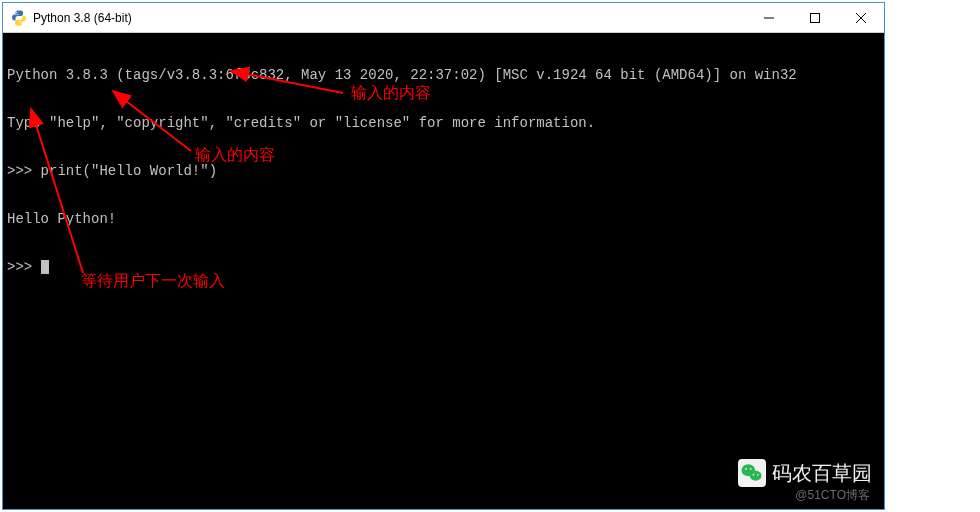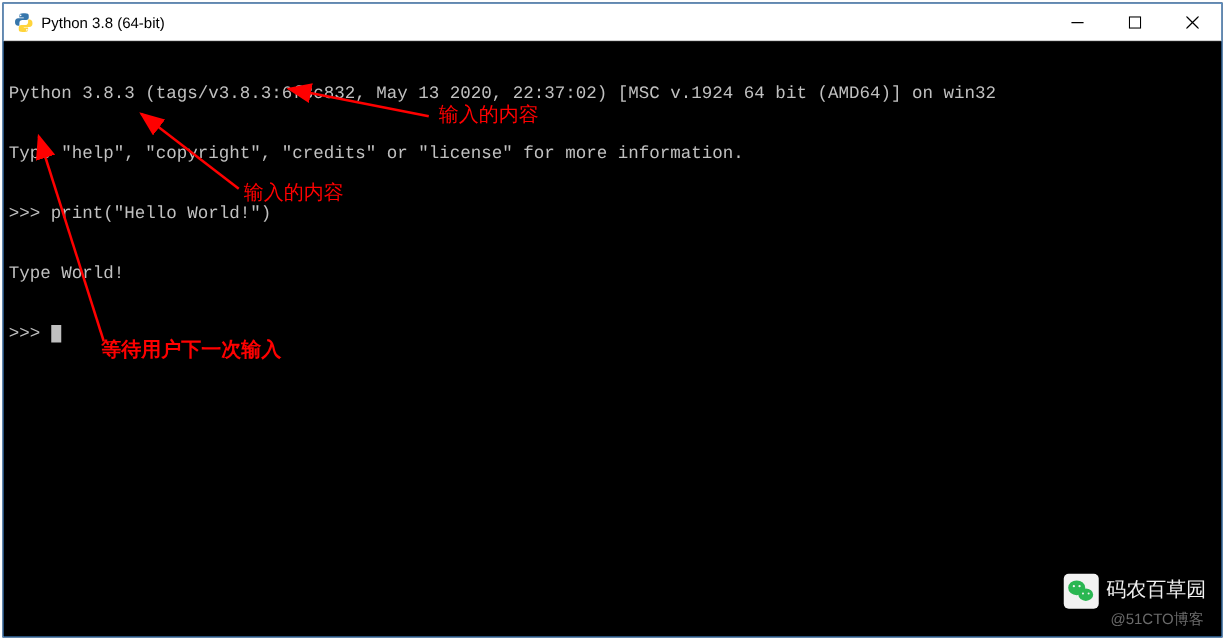--- a/index.html
+++ b/index.html
@@ -8,21 +8,21 @@
       height: 512px;
       background: #ffffff;
       font-family: "Segoe UI", Tahoma, sans-serif;
       overflow: hidden;
       position: relative;
     }
     .window {
       position: absolute;
       left: 2px;
       top: 2px;
-      width: 976px;
+      width: 883px;
       height: 508px;
       border: 1px solid #4a90d9;
       display: flex;
       flex-direction: column;
       background: #000;
     }
     .titlebar {
       height: 30px;
       background: #ffffff;
       display: flex;
@@ -116,21 +116,21 @@
       height: 28px;
       border-radius: 4px;
       background: #ffffff;
       display: flex;
       align-items: center;
       justify-content: center;
     }
     .wm-text {
       color: #ffffff;
       font-family: "Microsoft YaHei", sans-serif;
-      font-size: 16px;
+      font-size: 20px;
       font-weight: 500;
     }
     .watermark-sub {
       position: absolute;
       right: 14px;
       bottom: 6px;
       color: #6a6a6a;
       font-family: "Microsoft YaHei", sans-serif;
       font-size: 12px;
     }
@@ -166,40 +166,40 @@
             <path d="M0 0 L10 10 M10 0 L0 10" stroke="#000" stroke-width="1"></path>
           </svg>
       </div>
     </div>
   </div>
 
   <div class="terminal">
     <span class="term-line">Python 3.8.3 (tags/v3.8.3:6f8c832, May 13 2020, 22:37:02) [MSC v.1924 64 bit (AMD64)] on win32</span>
     <span class="term-line">Type "help", "copyright", "credits" or "license" for more information.</span>
     <span class="term-line">&gt;&gt;&gt; print("Hello World!")</span>
-    <span class="term-line">Type World!</span>
+    <span class="term-line">Hello Python!</span>
     <span class="term-line"><span>&gt;&gt;&gt; </span><span class="cursor"></span></span>
 
     <div class="annotation-layer">
       <svg class="arrow-svg">
         <defs>
           <marker id="arrowhead" markerWidth="10" markerHeight="8" refX="9" refY="4" orient="auto">
             <polygon points="0 0, 10 4, 0 8" fill="#ff0000"></polygon>
           </marker>
         </defs>
 
         <line x1="340" y1="60" x2="228" y2="38" stroke="#ff0000" stroke-width="2" marker-end="url(#arrowhead)"></line>
 
         <line x1="188" y1="118" x2="110" y2="58" stroke="#ff0000" stroke-width="2" marker-end="url(#arrowhead)"></line>
 
         <line x1="80" y1="240" x2="28" y2="76" stroke="#ff0000" stroke-width="2" marker-end="url(#arrowhead)"></line>
       </svg>
       <div class="anno-text" style="left:348px; top:52px;">输入的内容</div>
       <div class="anno-text" style="left:192px; top:114px;">输入的内容</div>
-      <div class="anno-text" style="left:78px; top:240px;font-weight:bold;">等待用户下一次输入</div>
+      <div class="anno-text" style="left:78px; top:240px;">等待用户下一次输入</div>
     </div>
 
     <div class="watermark-main">
       <div class="wm-icon">
         <svg width="22" height="20" viewBox="0 0 24 22">
           <ellipse cx="8" cy="8" rx="7.5" ry="6.5" fill="#2dc157"></ellipse>
           <ellipse cx="16" cy="14" rx="6.5" ry="5.5" fill="#2dc157"></ellipse>
           <circle cx="5.5" cy="6.5" r="1" fill="#fff"></circle>
           <circle cx="10.5" cy="6.5" r="1" fill="#fff"></circle>
           <circle cx="13.5" cy="13" r="0.9" fill="#fff"></circle>

